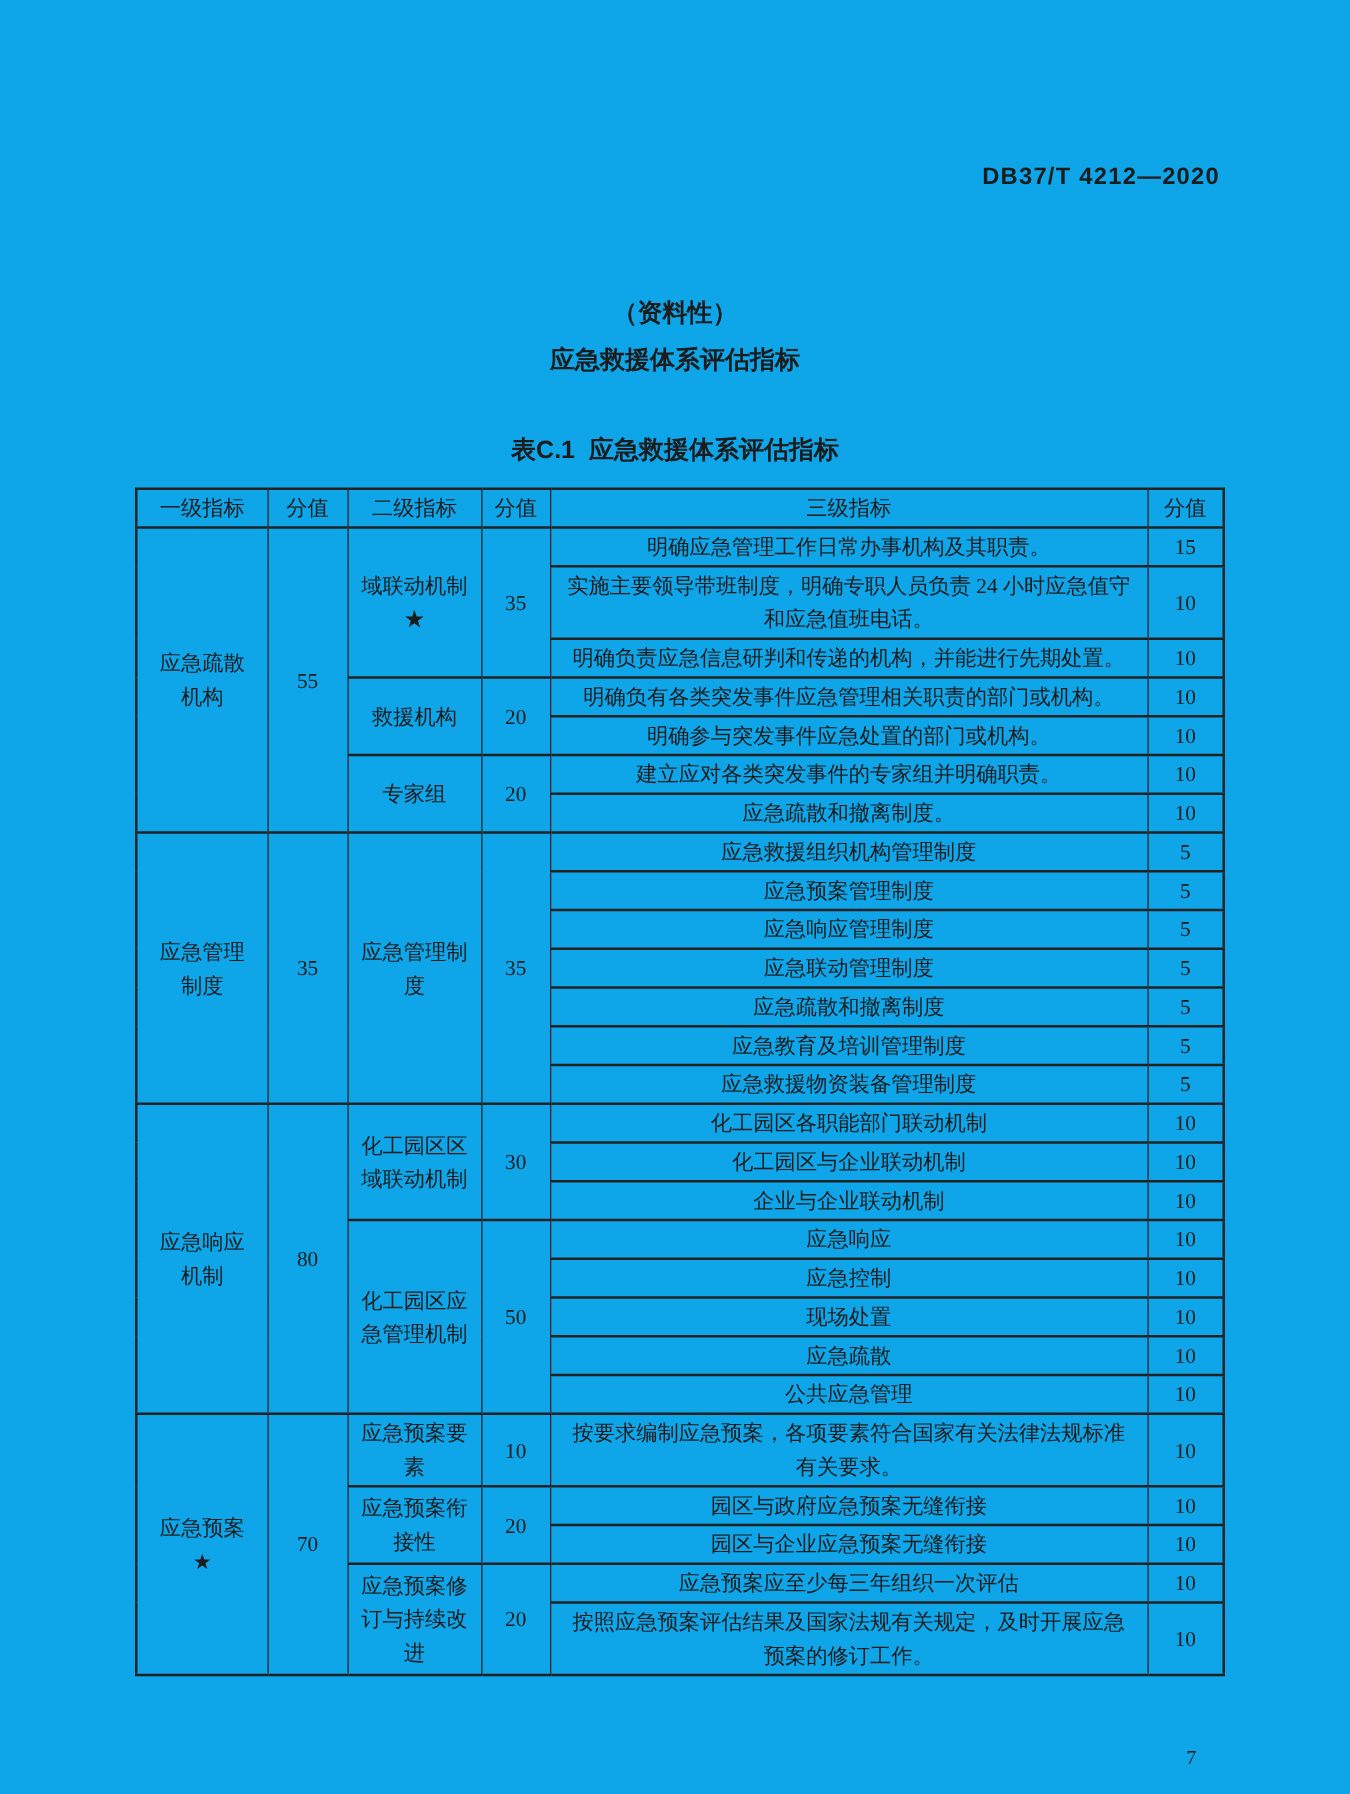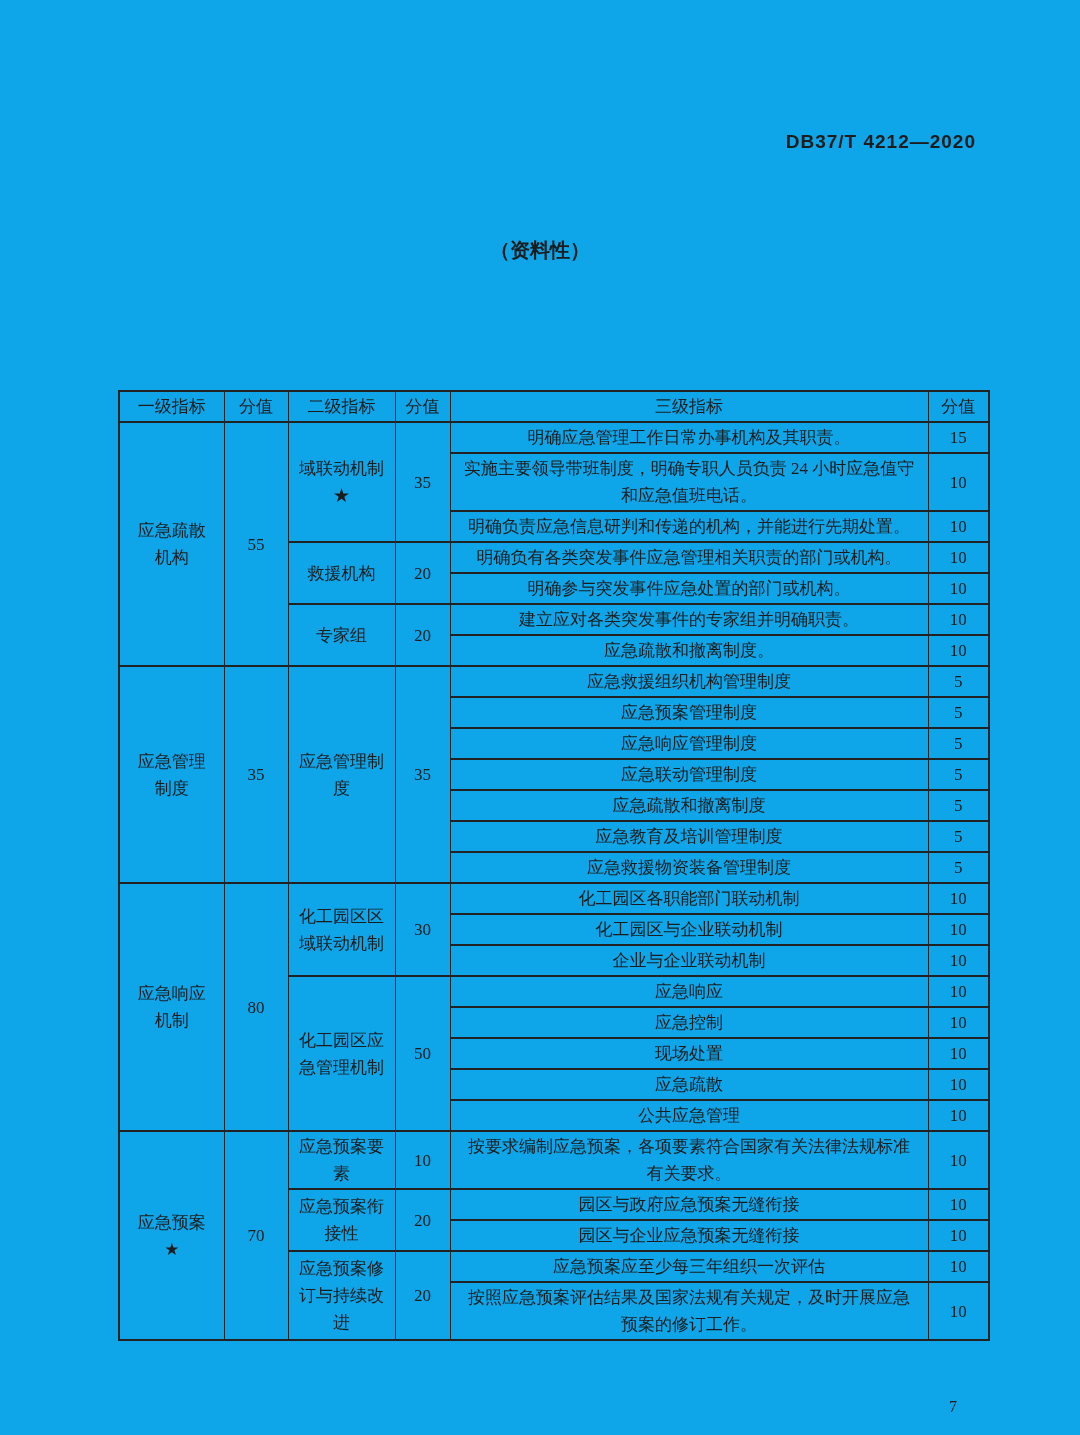--- a/index.html
+++ b/index.html
@@ -43,21 +43,21 @@
     width: 100%;
     text-align: center;
     font-family: "Liberation Sans", "DejaVu Sans", sans-serif;
     font-weight: bold;
     font-size: 20px;
     white-space: pre;
   }
   table.eval-table {
     position: absolute;
     top: 390px;
-    left: 118px;
+    left: 108px;
     width: 870px;
     border-collapse: collapse;
     table-layout: fixed;
     border: 2px solid #222222;
   }
   .eval-table th, .eval-table td {
     border-style: solid;
     border-color: #222222;
     border-width: 2px 1px;   
     font-size: 17px;
@@ -85,22 +85,24 @@
 </style>
 </head>
 <body>
 
 <div class="page">
 
   <div class="doc-code">DB37/T 4212—2020</div>
 
   <div class="title-block">
     <div class="appendix-classification">（资料性）</div>
+    <div class="appendix-heading">应急救援体系评估指标</div>
   </div>
 
+  <div class="table-caption">表C.1  应急救援体系评估指标</div>
 
   <table class="eval-table" id="eval-table">
     <colgroup>
       <col style="width:105px">
       <col style="width:64px">
       <col style="width:107px">
       <col style="width:55px">
       <col style="width:478px">
       <col style="width:61px">
     </colgroup>

